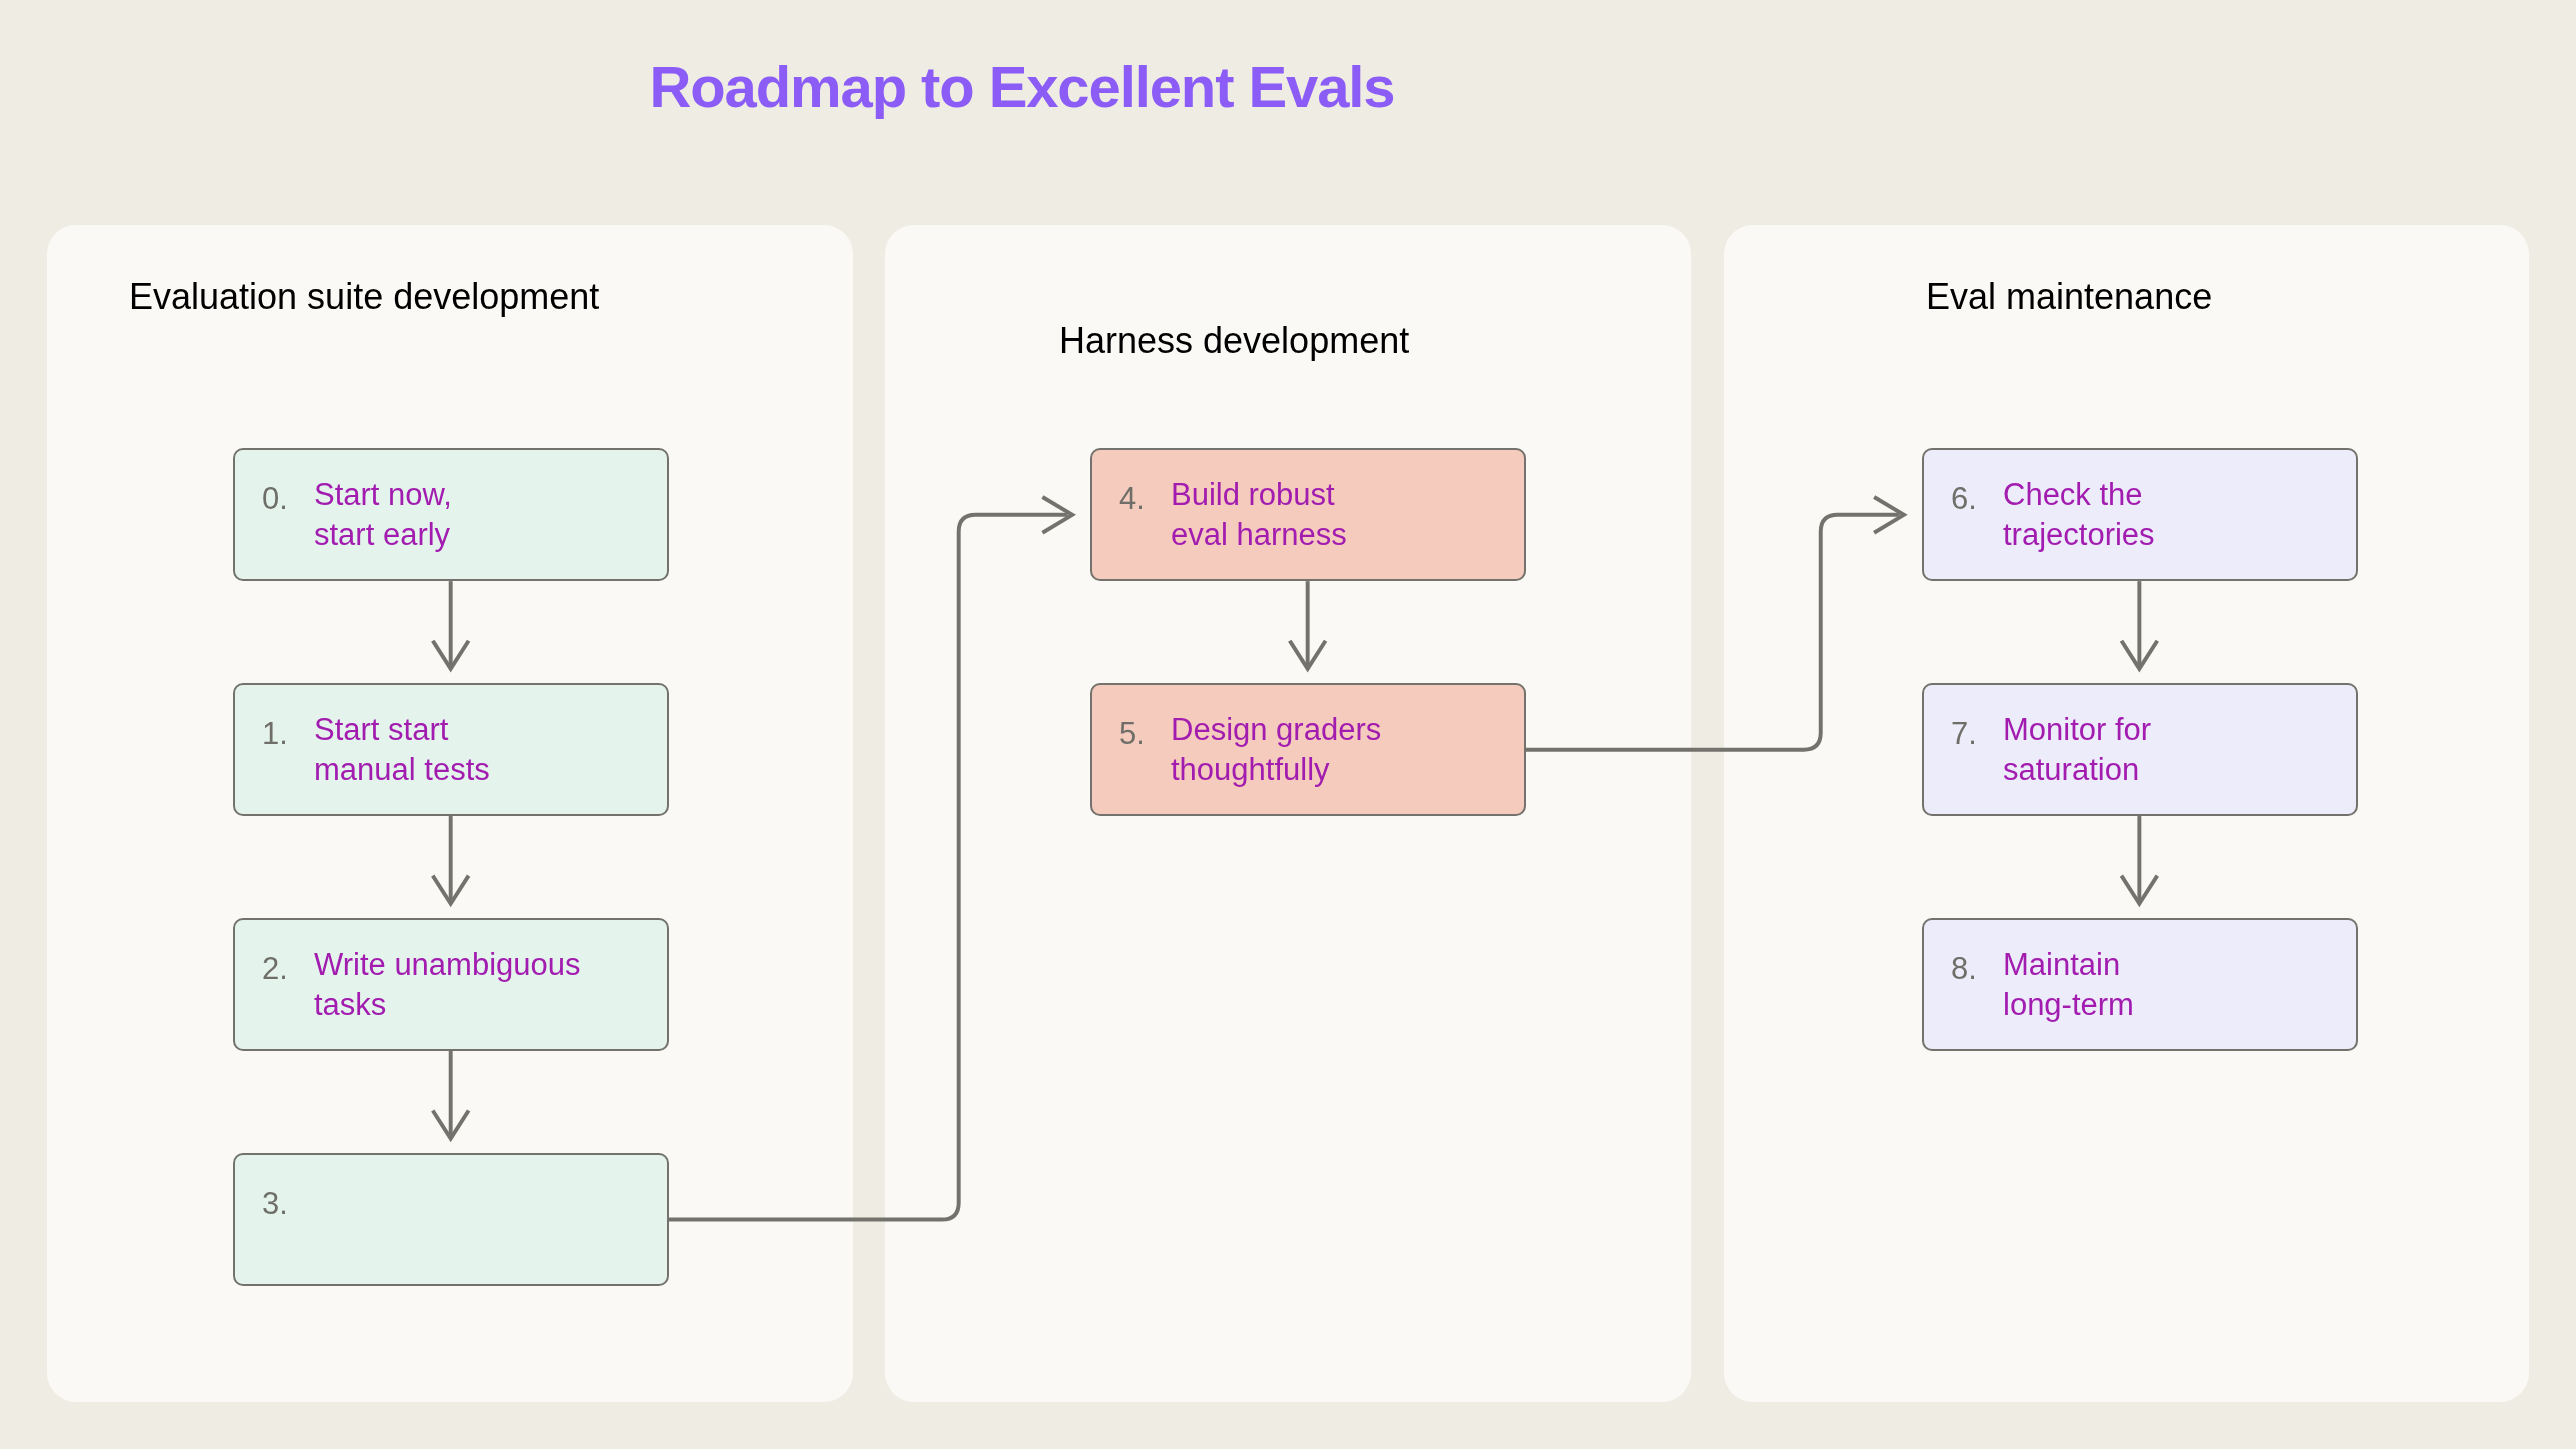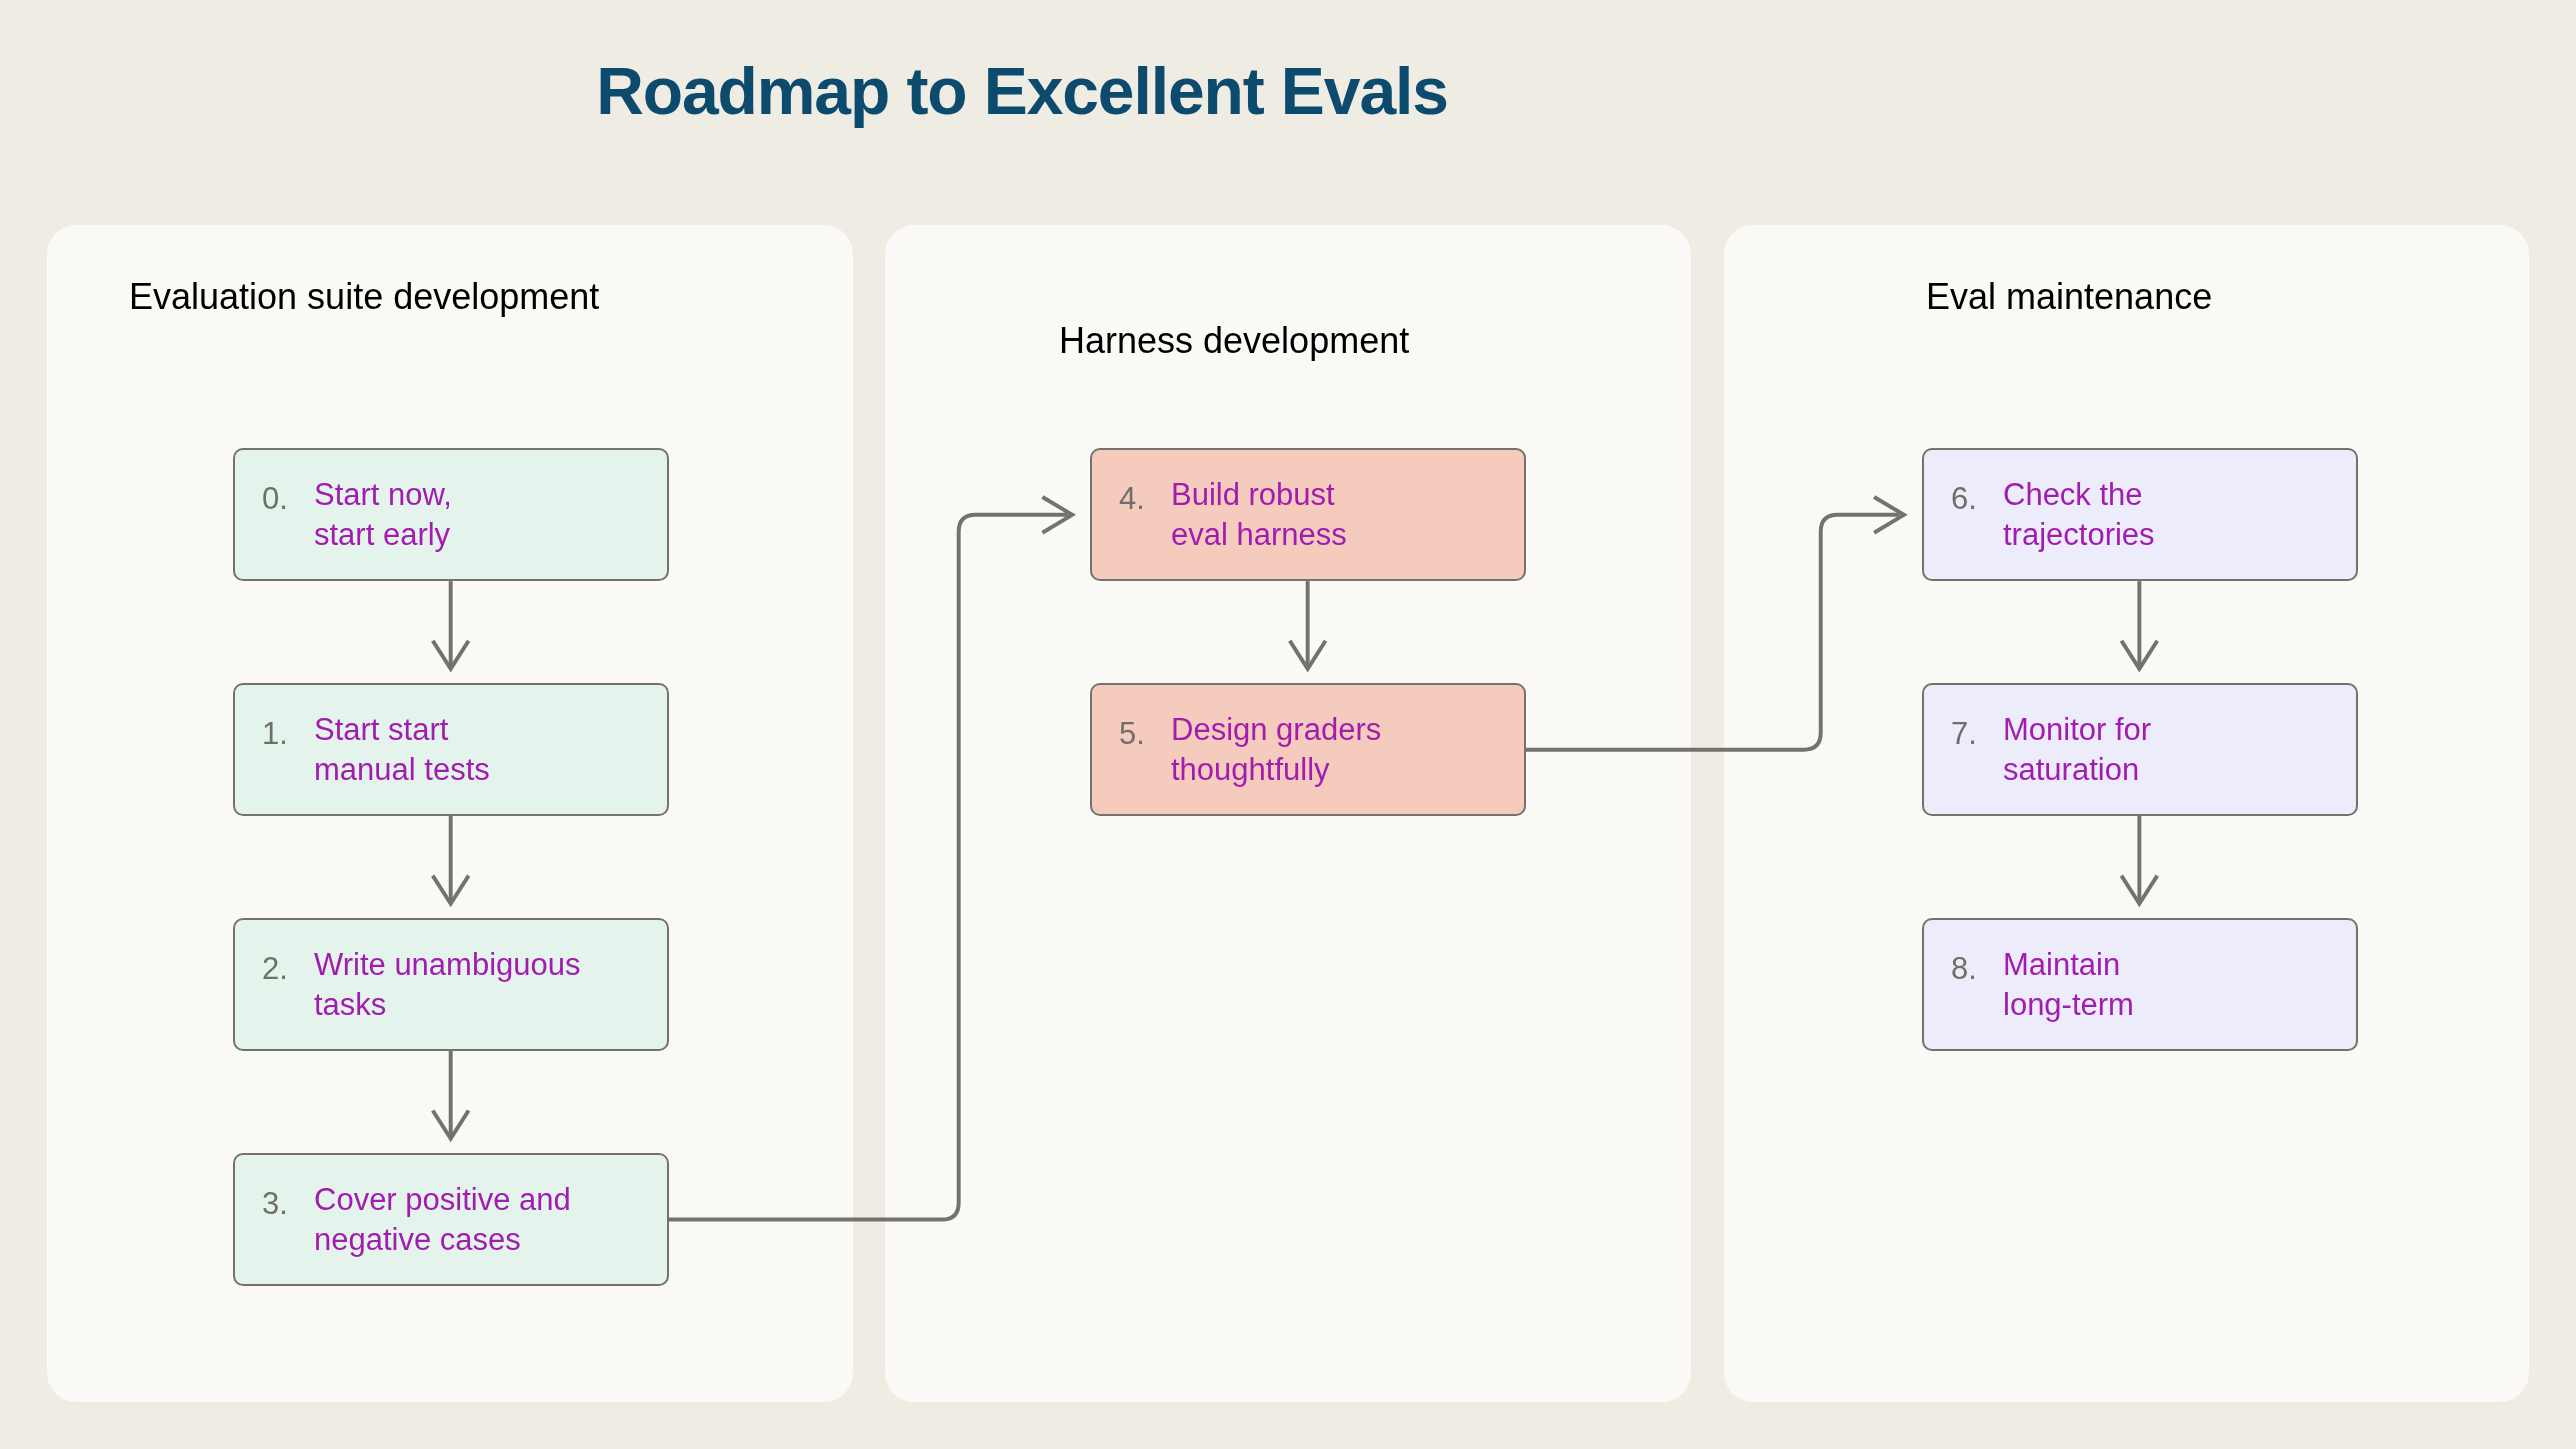--- a/index.html
+++ b/index.html
@@ -15,24 +15,24 @@
     position: relative;
   }
 
   
   .title {
     position: absolute;
     left: 0;
     top: 53px;
     width: 2044px;
     text-align: center;
-    font-size: 66px;
+    font-size: 58px;
     font-weight: bold;
     letter-spacing: -1.1px;
-    color: #0c4a6e;
+    color: #8b5cf6;
     white-space: nowrap;
   }
 
   
   .panel {
     position: absolute;
     top: 225px;
     height: 1177px;
     background: #faf9f5;
     border-radius: 29px;
@@ -129,22 +129,20 @@
   <span class="step-label">Start start
 manual tests</span>
 </div>
 <div class="step green col-0 row-2">
   <span class="step-num">2.</span>
   <span class="step-label">Write unambiguous
 tasks</span>
 </div>
 <div class="step green col-0 row-3">
   <span class="step-num">3.</span>
-  <span class="step-label">Cover positive and
-negative cases</span>
 </div>
 
 <div class="step salmon col-1 row-0">
   <span class="step-num">4.</span>
   <span class="step-label">Build robust
 eval harness</span>
 </div>
 <div class="step salmon col-1 row-1">
   <span class="step-num">5.</span>
   <span class="step-label">Design graders

